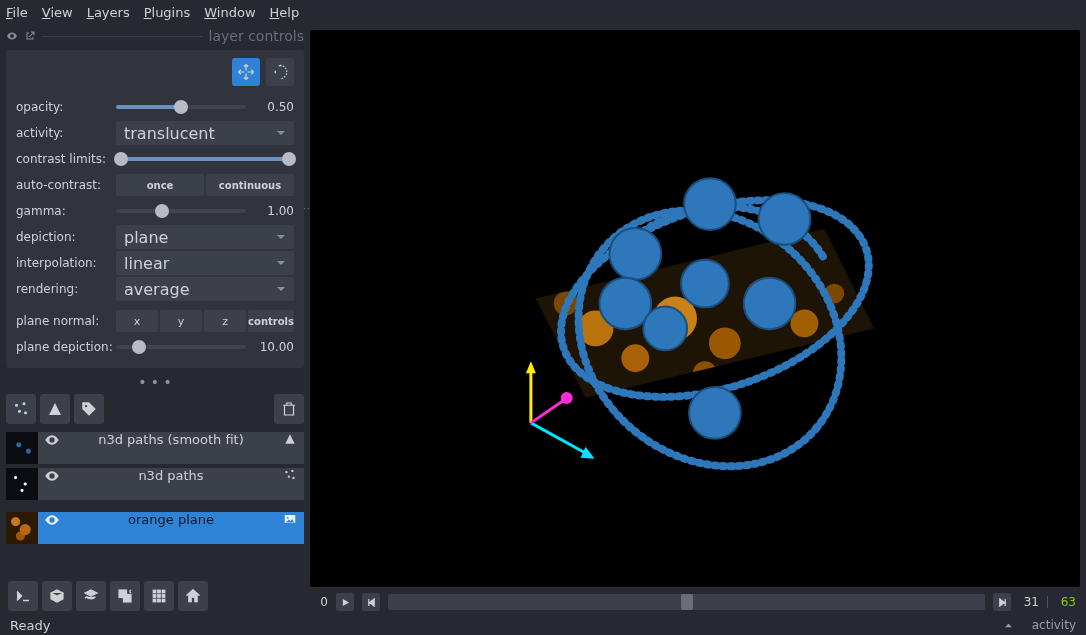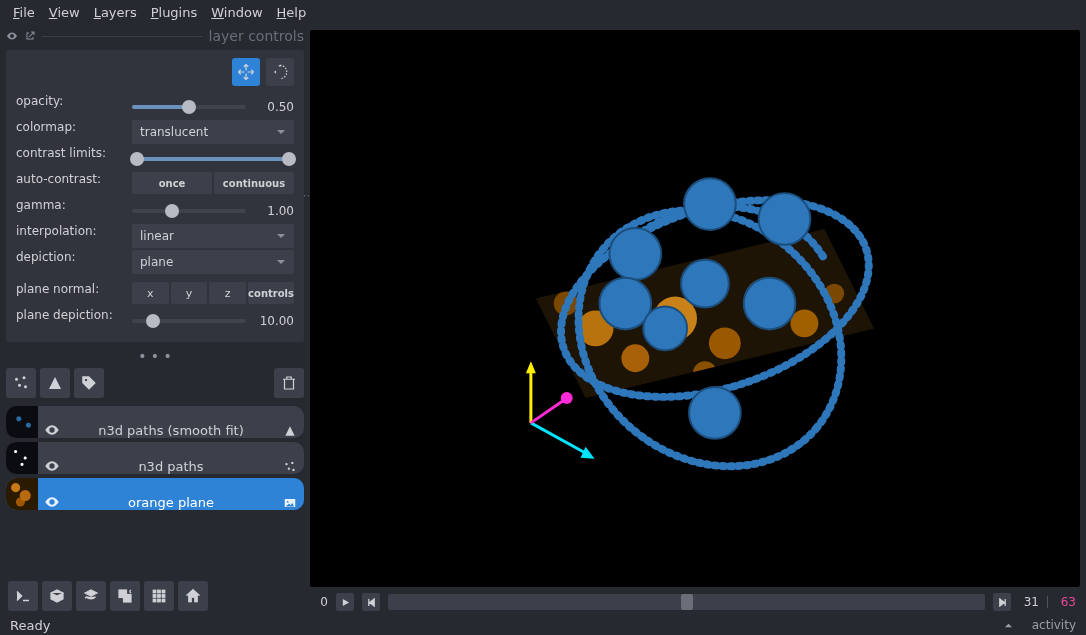--- a/index.html
+++ b/index.html
@@ -1,52 +1,52 @@
 <!DOCTYPE html>
 <html><head>
 <meta charset="utf-8">
 <style>
 * { margin: 0; padding: 0; box-sizing: border-box; font-family: "DejaVu Sans", "Helvetica Neue", Arial, sans-serif; }
 html, body { width: 1086px; height: 635px; background: #262930; color: #cfd1d6; font-size: 13px; overflow: hidden; }
-.menubar { height: 24px; display: flex; align-items: center; padding: 0 13px; gap: 14px; background: #262930; }
+.menubar { height: 24px; display: flex; align-items: center; padding: 0 6px; gap: 14px; background: #262930; }
 .menubar span { cursor: default; }
 .menubar u { text-decoration: underline; }
 .app { display: flex; height: calc(635px - 24px - 20px); }
 .left { width: 310px; display: flex; flex-direction: column; padding: 4px 6px 0 6px; gap: 6px; }
 .panel-hdr { display: flex; align-items: center; gap: 6px; font-size: 14px; color: #6a6e78; }
 .panel-hdr .line { flex: 1; height: 1px; background: #3b3e46; }
 .tiny-icon { width: 12px; height: 12px; color: #8d909a; }
 .controls { background: #31343d; border-radius: 3px; padding: 8px 10px 8px 10px; position: relative; }
 .mini-tools { display: flex; justify-content: flex-end; gap: 6px; margin-bottom: 8px; }
 .mini-btn { width: 28px; height: 28px; border-radius: 3px; background: #3c404a; display: flex; align-items: center; justify-content: center; }
 .mini-btn.active { background: #2f83d7; }
 .mini-btn svg { width: 18px; height: 18px; stroke: #cfd1d6; fill: none; stroke-width: 1.6; }
-.prop-row { display: flex; height: 26px; gap: 16px; }
+.prop-row { display: flex; align-items: center; height: 26px; gap: 0; }
 .prop-label { width: 100px; font-size: 12px; color: #cfd1d6; }
 .prop-ctrl { flex: 1; display: flex; align-items: center; gap: 6px; }
 .slider { flex:1; height: 4px; background: #3f434d; border-radius: 2px; position: relative; }
 .slider .fill { position:absolute; left:0; top:0; bottom:0; background:#6b91be; border-radius:2px; }
 .slider .thumb { position: absolute; top: 50%; width: 14px; height: 14px; border-radius: 50%; background: #b8bbc4; transform: translate(-50%,-50%); }
 .slider .thumb2 { position: absolute; top: 50%; width: 14px; height: 14px; border-radius: 50%; background: #b8bbc4; transform: translate(-50%,-50%); }
 .valtxt { width: 42px; text-align: right; font-size: 12px; }
-.dropdown { flex:1; height: 24px; background: #3c404a; border-radius: 2px; display: flex; align-items: center; padding: 0 8px; font-size: 12px; color: #cfd1d6; justify-content: space-between; }
+.dropdown { flex:1; height: 24px; background: #3c404a; border-radius: 2px; display: flex; align-items: center; padding: 0 8px; font-size: 16px; color: #cfd1d6; justify-content: space-between; }
 .dropdown svg { width:10px; height:10px; fill:#8d909a; }
 .btnrow { display:flex; gap:2px; flex:1; }
 .pillbtn { flex:1; height:22px; background:#3c404a; display:flex; align-items:center; justify-content:center; font-size:11px; border-radius:2px; }
 .pillbtn.sm { font-size:10px;font-weight:bold; }
 .cmapswatch { width:28px; height:22px; background: linear-gradient(90deg,#2a1a00,#ffb030); border-radius:2px; }
 .ellipsis-row { text-align:center; color:#8d909a; font-size:14px; height:14px; }
 .threedots-handle { position:absolute; right:-10px; top:50%; transform:translateY(-50%); color:#7a7d86; font-size:10px; letter-spacing:0; writing-mode: vertical-rl; }
 .layerlist-tools { display:flex; align-items:center; gap:4px; }
 .tool-sq { width:30px; height:30px; background:#3c404a; border-radius:3px; display:flex; align-items:center; justify-content:center; }
 .tool-sq svg { width:18px; height:18px; fill:#cfd1d6; }
 .spacer { flex:1; }
 .layers { display:flex; flex-direction:column; gap:4px; margin-top:2px; }
-.layer { display:flex; align-items:flex-end; height:32px; background:#3c404a; border-radius:10px; overflow:hidden; }
-.layer.sel { background:#2f83d7; color:#ffffff; }
+.layer { display:flex; align-items:flex-start; height:32px; background:#3c404a; border-radius:0; overflow:hidden; }
+.layer.sel { background:#2f83d7; color:#0f172a;margin-top:8px; }
 .layer .thumb-sq { width:32px; height:32px; background:#1a1c22; flex-shrink:0; }
 .layer .eye { width:28px; display:flex; align-items:center; justify-content:center; }
 .layer .eye svg { width:16px; height:16px; fill:#cfd1d6; }
 .layer .lname { flex:1; text-align:center; font-size:13px; }
 .layer .ric { width:28px; display:flex; align-items:center; justify-content:center; }
 .layer .ric svg { width:14px; height:14px; fill:#cfd1d6; }
 .bottom-tools { display:flex; gap:4px; padding:4px 2px; }
 .bt { width:30px; height:30px; background:#3c404a; border-radius:3px; display:flex; align-items:center; justify-content:center; }
 .bt svg { width:18px; height:18px; fill:#cfd1d6; stroke:#cfd1d6; }
 .viewer { flex:1; display:flex; flex-direction:column; padding:6px 6px 0 0; }
@@ -107,21 +107,21 @@
         <div class="prop-ctrl">
           <div class="slider">
               <div class="fill" style="width:50%"></div>
               <div class="thumb" style="left:50%"></div>
             </div>
           <div class="valtxt">0.50</div>
         </div>
       </div>
 
       <div class="prop-row">
-        <div class="prop-label">colormap:</div>
+        <div class="prop-label">activity:</div>
         <div class="dropdown">
           <span>translucent</span>
           <svg viewBox="0 0 10 10">
               <path d="M1 3l4 4 4-4z"></path>
             </svg>
         </div>
       </div>
 
       <div class="prop-row">
         <div class="prop-label">contrast limits:</div>
@@ -147,39 +147,48 @@
         <div class="prop-ctrl">
           <div class="slider">
               <div class="thumb" style="left:35%"></div>
             </div>
           <div class="valtxt">1.00</div>
         </div>
       </div>
 
 
       <div class="prop-row">
+        <div class="prop-label">depiction:</div>
+        <div class="dropdown">
+          <span>plane</span>
+          <svg viewBox="0 0 10 10">
+              <path d="M1 3l4 4 4-4z"></path>
+            </svg>
+        </div>
+      </div>
+
+      <div class="prop-row">
         <div class="prop-label">interpolation:</div>
         <div class="dropdown">
           <span>linear</span>
           <svg viewBox="0 0 10 10">
               <path d="M1 3l4 4 4-4z"></path>
             </svg>
         </div>
       </div>
 
       <div class="prop-row">
-        <div class="prop-label">depiction:</div>
+        <div class="prop-label">rendering:</div>
         <div class="dropdown">
-          <span>plane</span>
+          <span>average</span>
           <svg viewBox="0 0 10 10">
               <path d="M1 3l4 4 4-4z"></path>
             </svg>
         </div>
       </div>
-
 
       <div style="height:6px"></div>
 
       <div class="prop-row">
         <div class="prop-label">plane normal:</div>
         <div class="btnrow">
           <div class="pillbtn">x</div>
           <div class="pillbtn">y</div>
           <div class="pillbtn">z</div>
           <div class="pillbtn sm">controls</div>
@@ -391,21 +400,21 @@
       <div class="dimtrack">
         <div class="dthumb" style="left:49%"></div>
       </div>
       <div class="play-sq">
           <svg viewBox="0 0 10 10">
             <path d="M2 1l5 4-5 4zM8 1v8" stroke="#cfd1d6" stroke-width="1.4" fill="#cfd1d6"></path>
           </svg>
         </div>
       <div class="num" style="width:20px">31</div>
       <div style="width:1px;height:12px;background:#50535c"></div>
-      <div class="num" style="width:20px;color:#ec4899">63</div>
+      <div class="num" style="width:20px;color:#84cc16">63</div>
     </div>
   </div>
 </div>
 
 <div class="statusbar">
   <span>Ready</span>
   <span class="act">
     <svg viewBox="0 0 10 10">
         <path d="M1 7l4-4 4 4z"></path>
       </svg>

